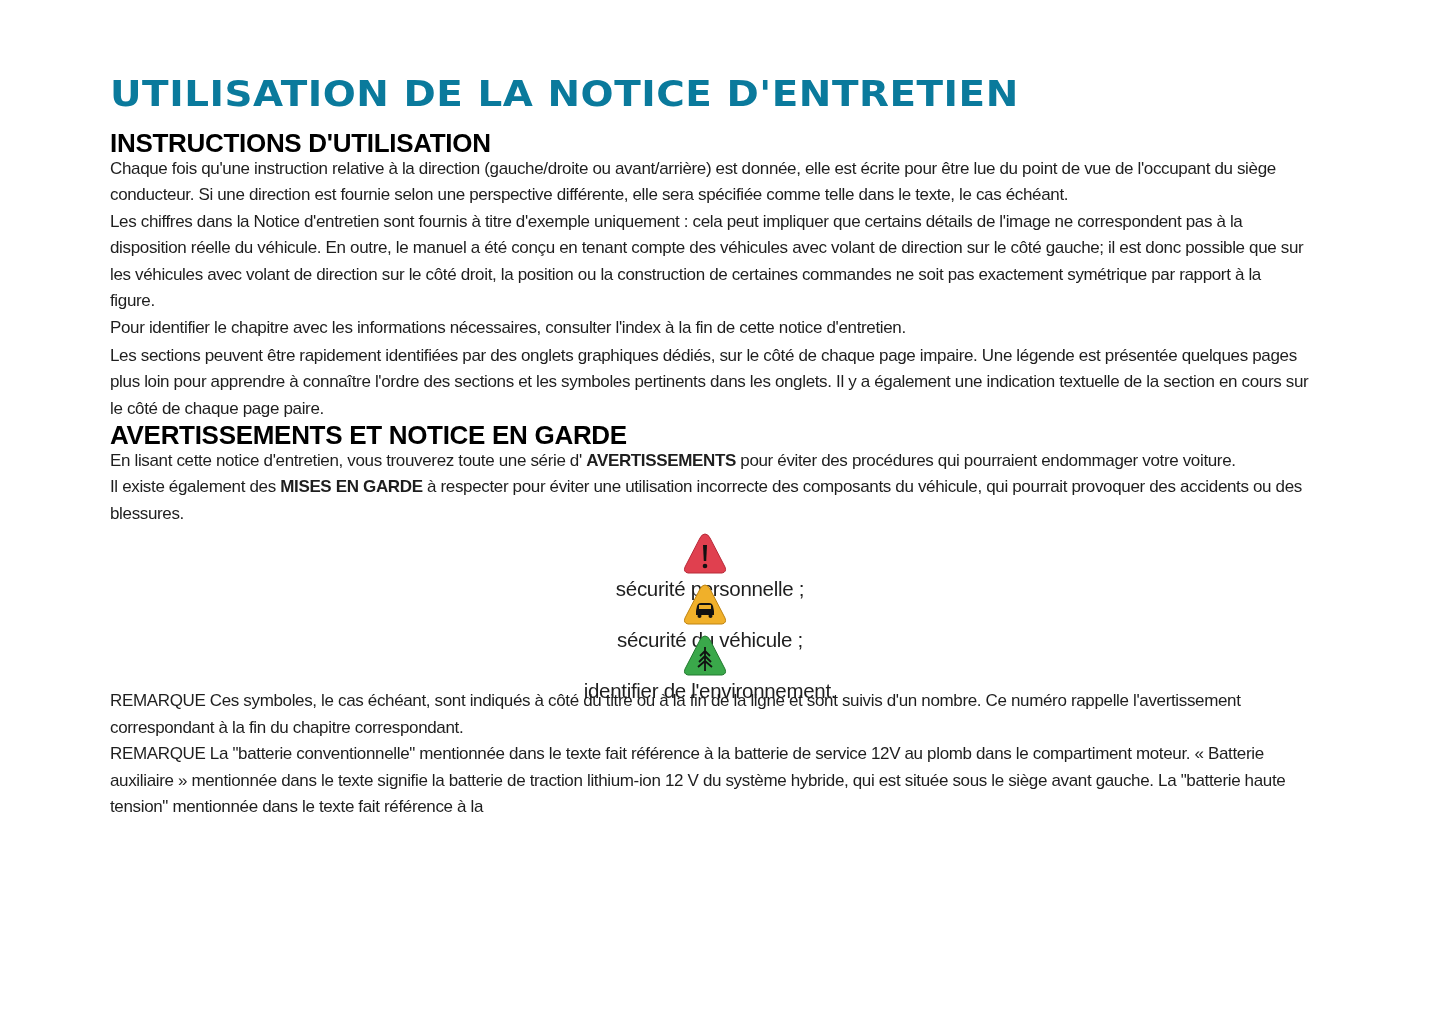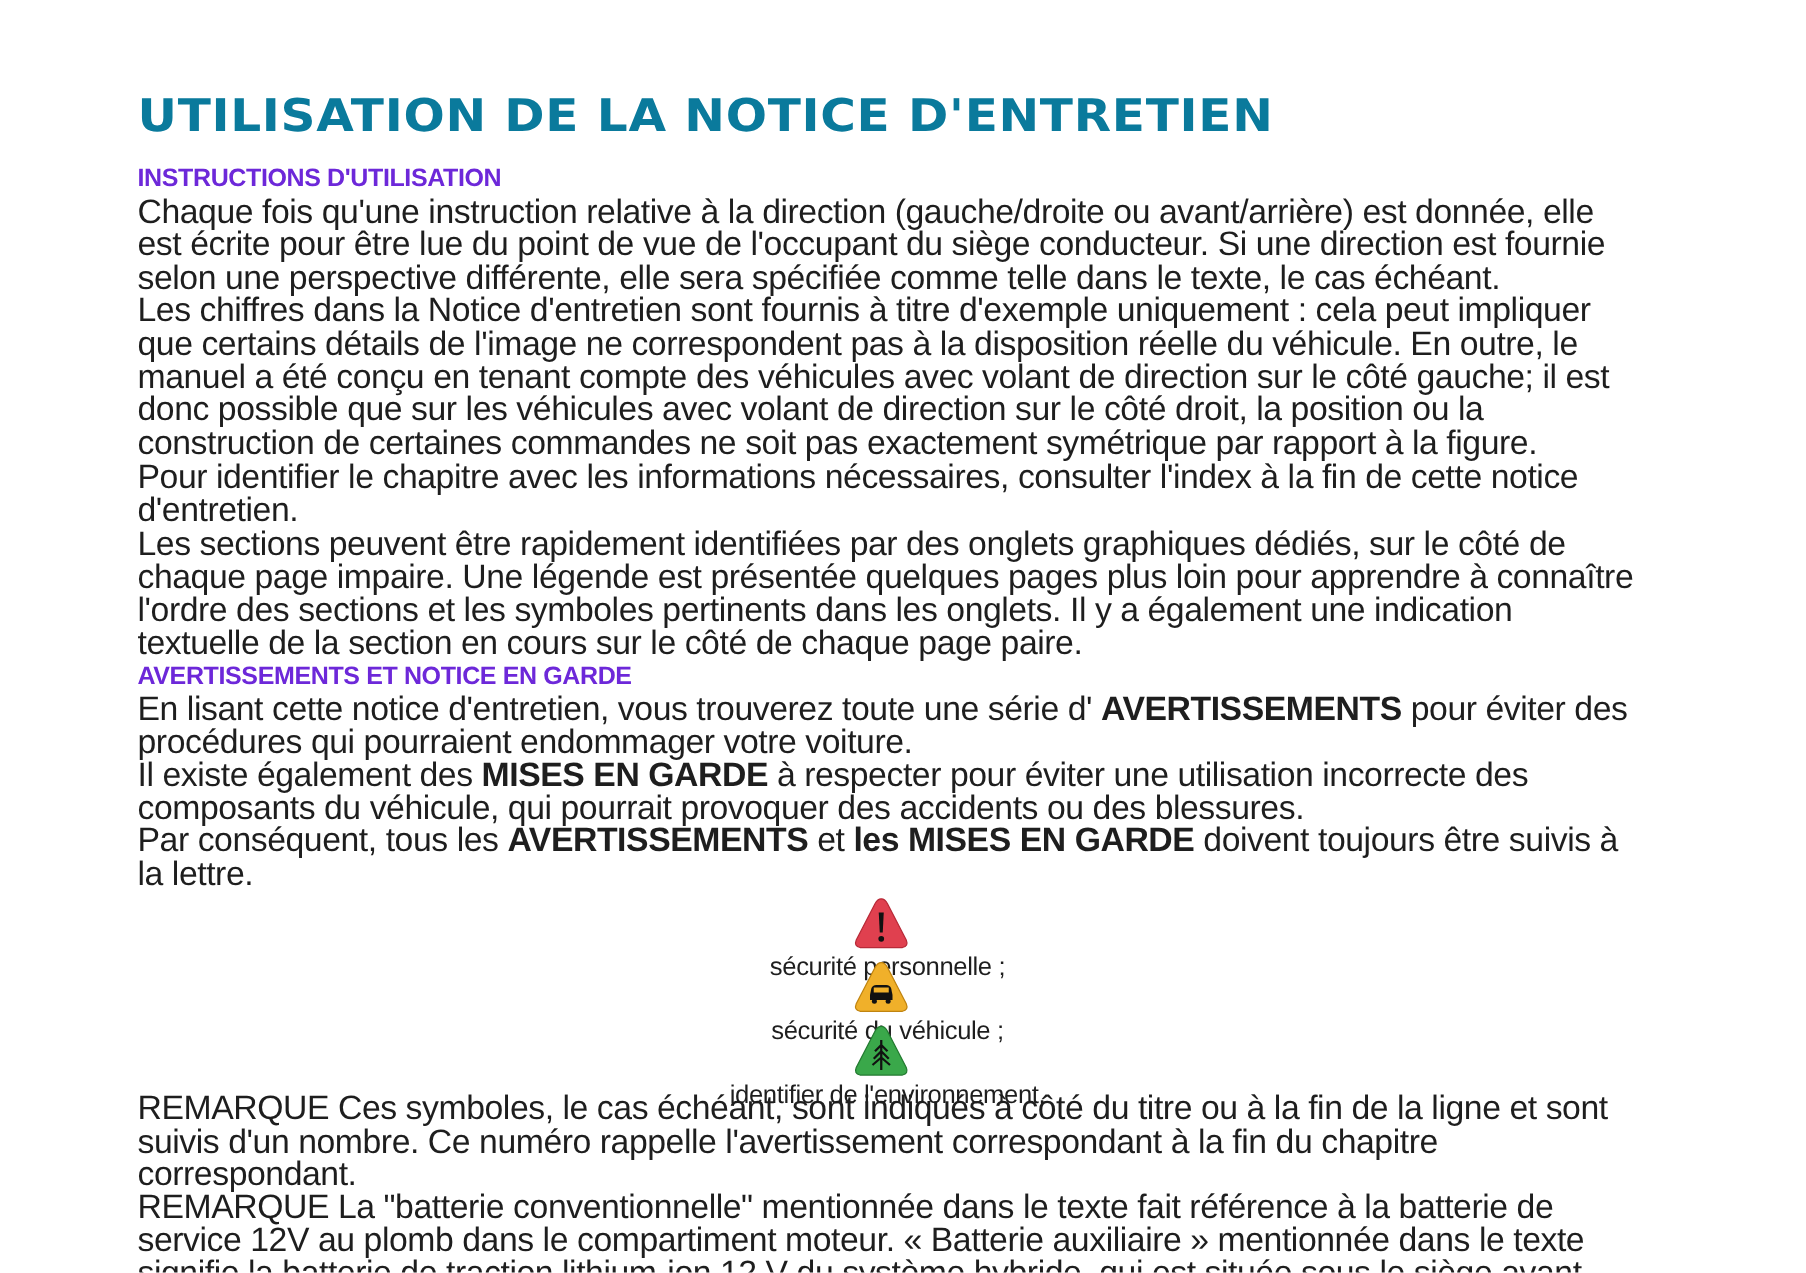--- a/index.html
+++ b/index.html
@@ -2,23 +2,23 @@
 <html><head>
 <meta charset="utf-8">
 <style>
   html, body { margin: 0; padding: 0; background: #ffffff; }
   body { width: 1445px; height: 1018px; position: relative; overflow: hidden;
          font-family: "Liberation Sans", sans-serif; color: #1e1e1e; }
   .page { position: absolute; left: 110px; top: 70px; width: 1200px; }
   .title { font-family: "DejaVu Sans", sans-serif; font-weight: bold; color: #0a7a9c;
            font-size: 36px; letter-spacing: 0.5px; margin: 0; line-height: 48px;
            transform: scaleX(1.08); transform-origin: left center; white-space: nowrap; }
-  .h2 { color: #6d28d9; font-size: 20px; margin: 0; line-height: 26px; letter-spacing: -0.3px; }
+  .h2 { color: #000000; font-size: 26px; margin: 0; line-height: 26px; letter-spacing: -0.3px; }
   .h2.first { margin-top: 12px; }
-  p { margin: 0; font-size: 27px; line-height: 26.4px; letter-spacing: -0.35px; }
+  p { margin: 0; font-size: 17px; line-height: 26.4px; letter-spacing: -0.35px; }
   p.gap { margin-top: 1px; }
   b { font-weight: bold; }
   .sym-row { display: flex; align-items: center; height: 51px; flex-direction: column; }
   .sym { width: 46px; height: 46px; margin-left: -2px; margin-right: 8px; flex: 0 0 auto; }
   .sym-label { font-size: 20.5px; letter-spacing: -0.3px; }
   .symbols { margin-top: 4px; margin-bottom: 4px; }
 </style>
 </head>
 <body>
 
@@ -27,21 +27,20 @@
 
   <h2 class="h2 first">INSTRUCTIONS D'UTILISATION</h2>
   <p>Chaque fois qu'une instruction relative à la direction (gauche/droite ou avant/arrière) est donnée, elle est écrite pour être lue du point de vue de l'occupant du siège conducteur. Si une direction est fournie selon une perspective différente, elle sera spécifiée comme telle dans le texte, le cas échéant.</p>
   <p>Les chiffres dans la Notice d'entretien sont fournis à titre d'exemple uniquement : cela peut impliquer que certains détails de l'image ne correspondent pas à la disposition réelle du véhicule. En outre, le manuel a été conçu en tenant compte des véhicules avec volant de direction sur le côté gauche; il est donc possible que sur les véhicules avec volant de direction sur le côté droit, la position ou la construction de certaines commandes ne soit pas exactement symétrique par rapport à la figure.</p>
   <p class="gap">Pour identifier le chapitre avec les informations nécessaires, consulter l'index à la fin de cette notice d'entretien.</p>
   <p class="gap">Les sections peuvent être rapidement identifiées par des onglets graphiques dédiés, sur le côté de chaque page impaire. Une légende est présentée quelques pages plus loin pour apprendre à connaître l'ordre des sections et les symboles pertinents dans les onglets. Il y a également une indication textuelle de la section en cours sur le côté de chaque page paire.</p>
 
   <h2 class="h2">AVERTISSEMENTS ET NOTICE EN GARDE</h2>
   <p><span>En lisant cette notice d'entretien, vous trouverez toute une série d' </span><b>AVERTISSEMENTS</b><span> pour éviter des procédures qui pourraient endommager votre voiture.</span></p>
   <p><span>Il existe également des </span><b>MISES EN GARDE</b><span> à respecter pour éviter une utilisation incorrecte des composants du véhicule, qui pourrait provoquer des accidents ou des blessures.</span></p>
-  <p><span>Par conséquent, tous les </span><b>AVERTISSEMENTS</b><span> et </span><b>les MISES EN GARDE</b><span> doivent toujours être suivis à la lettre.</span></p>
 
   <div class="symbols">
     <div class="sym-row">
       <svg class="sym" viewBox="0 0 46 46">
         <path d="M23 3 Q26 3 28 7 L43 36 Q45 41 40 42 L6 42 Q1 41 3 36 L18 7 Q20 3 23 3Z" fill="#e0404f" stroke="#b82a38" stroke-width="1"></path>
         <path d="M21 14 L25 14 L24.2 30 L21.8 30Z" fill="#111"></path>
         <circle cx="23" cy="35" r="2.3" fill="#111"></circle>
       </svg>
       <span class="sym-label">sécurité personnelle ;</span>
     </div>

